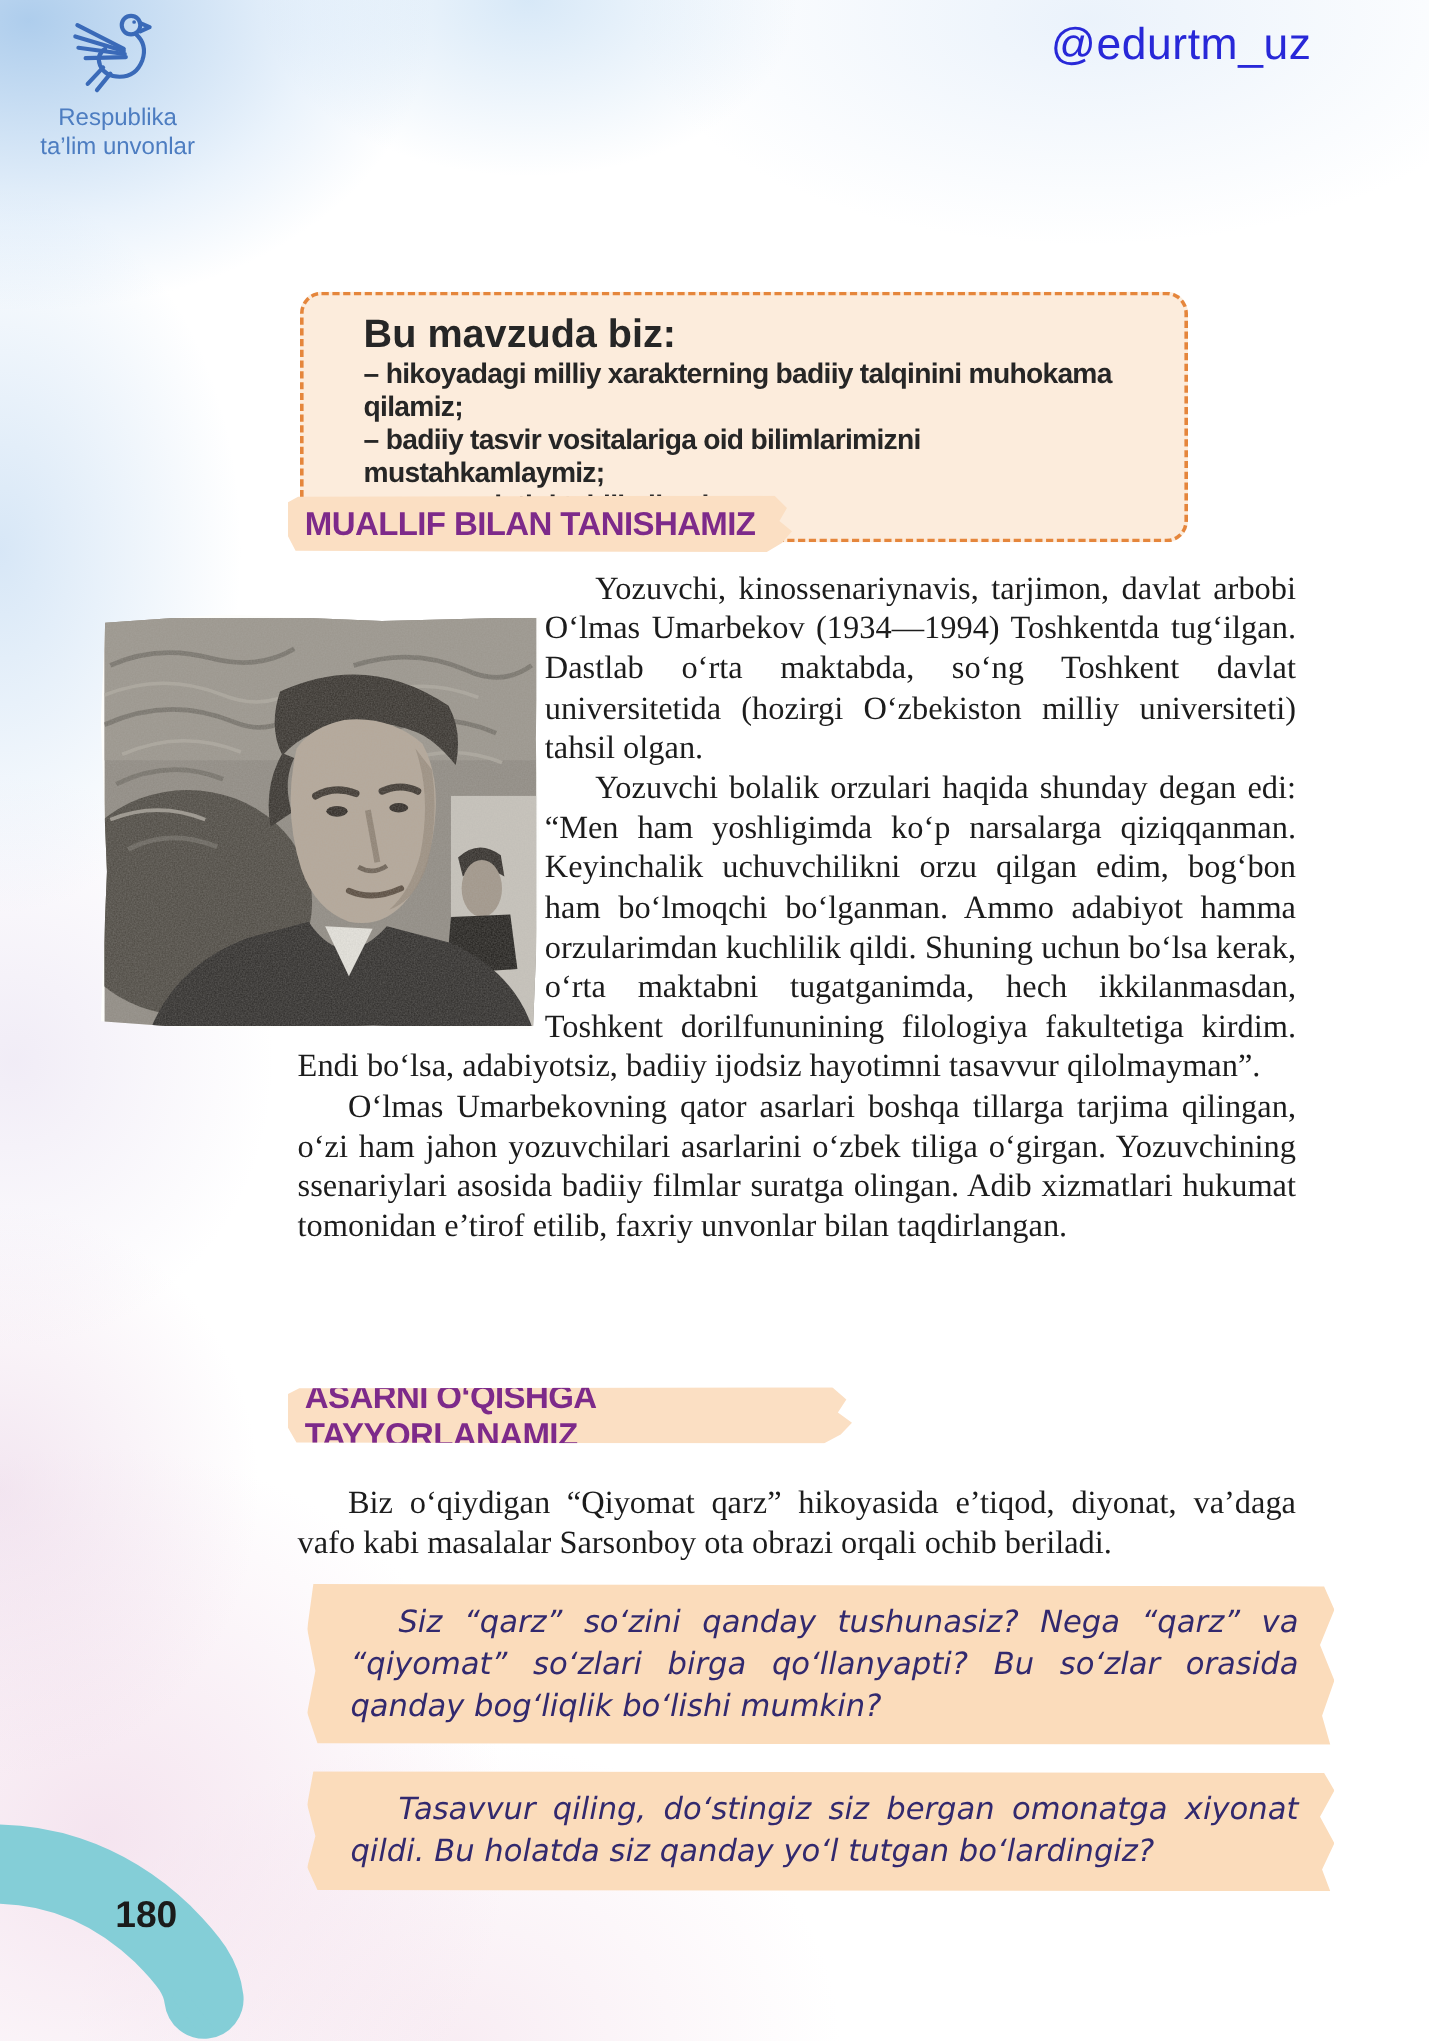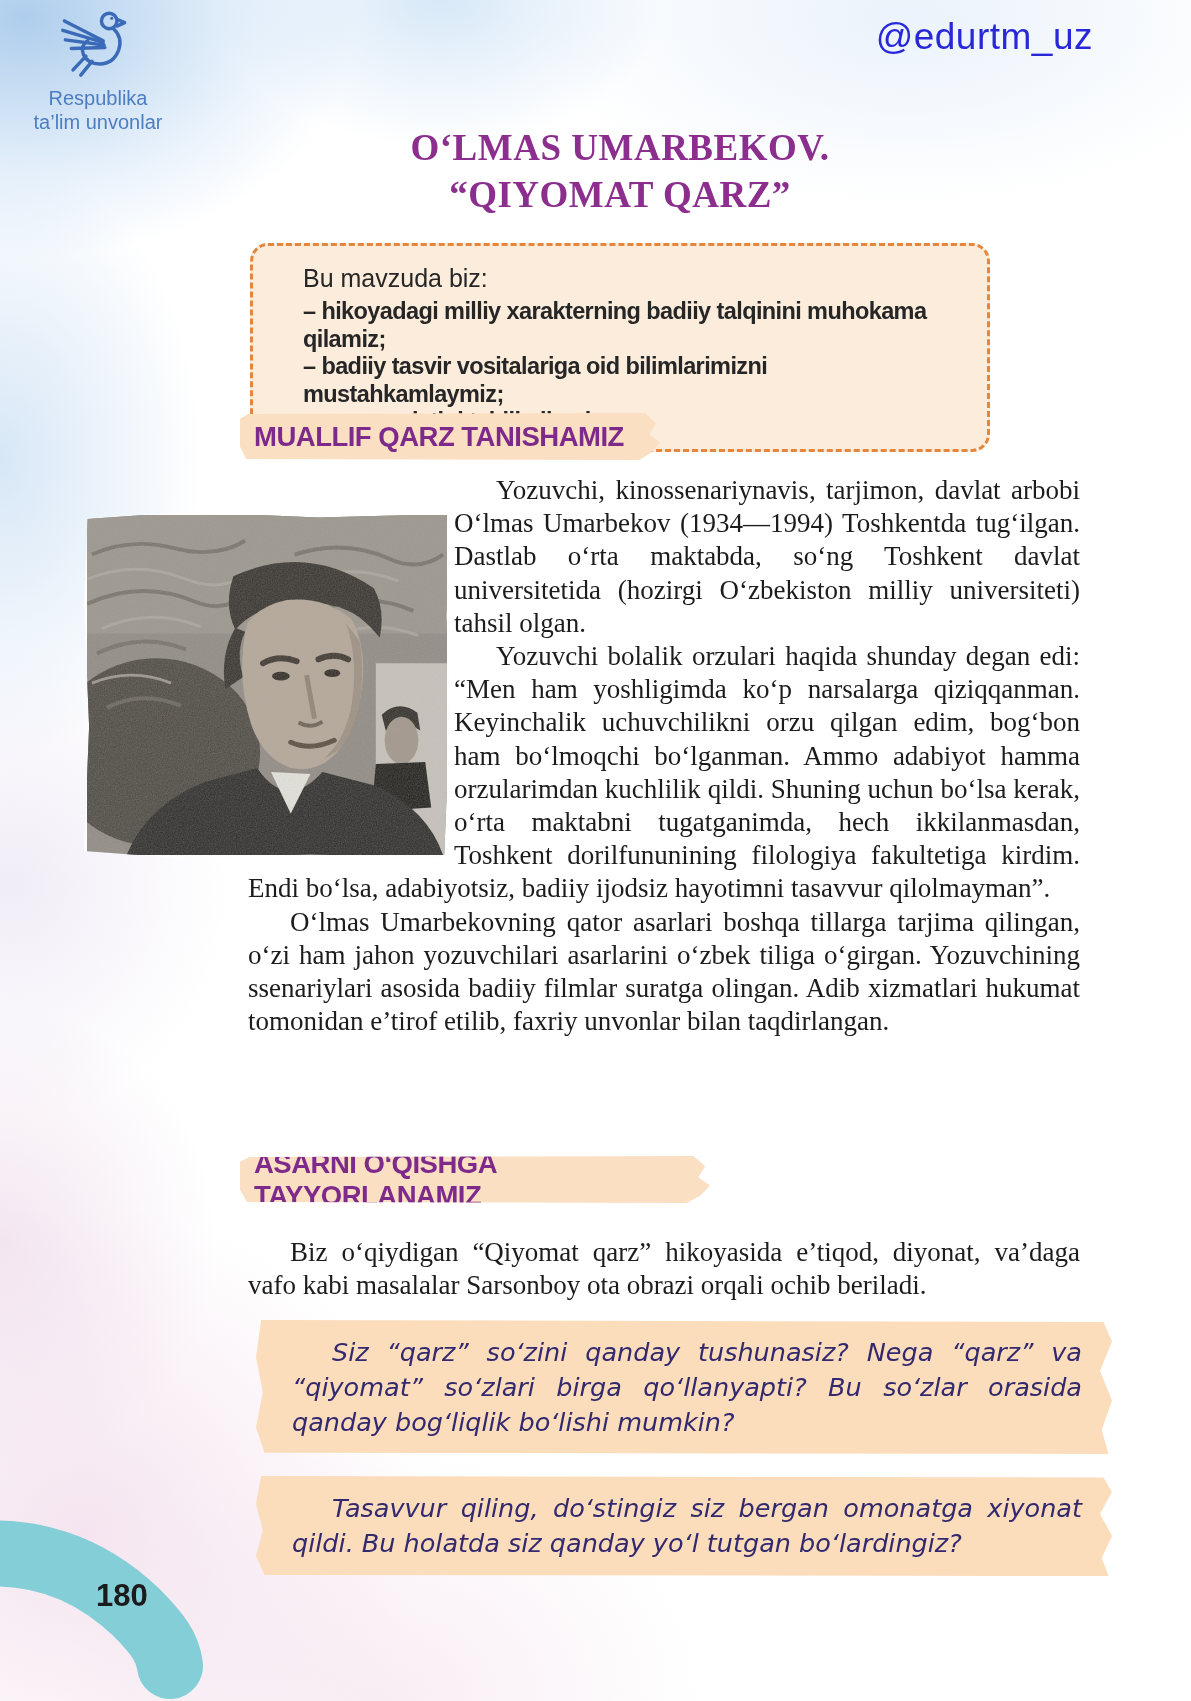--- a/index.html
+++ b/index.html
@@ -31,21 +31,21 @@
   .title{position:absolute;left:250px;top:124px;width:740px;text-align:center;
     color:var(--title-purple,#8b2e8e);font-weight:bold;font-size:37px;line-height:47px;
     letter-spacing:.5px;}
   .title span{display:block;}
 
   
   .intro-box{position:absolute;left:250px;top:243px;width:740px;box-sizing:border-box;
     border:3px dashed var(--dashed-border-orange,#e5863c);border-radius:18px;
     background:var(--intro-bg,#fcecdc);padding:17px 14px 13px 50px;
     font-family:"Liberation Sans","DejaVu Sans",sans-serif;color:#262626;}
-  .intro-heading{font-size:25px;font-weight:normal;line-height:30px;margin-bottom:5px;}
+  .intro-heading{font-size:33px;font-weight:bold;line-height:30px;margin-bottom:5px;}
   .intro-item{font-size:23.5px;font-weight:bold;letter-spacing:-.6px;line-height:27.5px;}
 
   
   .band{position:absolute;height:47px;background:var(--band-peach,#fbdfc3);
     display:flex;align-items:center;padding-left:14px;box-sizing:border-box;
     font-family:"Liberation Sans","DejaVu Sans",sans-serif;font-weight:bold;
     color:var(--header-purple,#7d2a8a);font-size:27.5px;letter-spacing:-.5px;
     clip-path:polygon(0 12%,2% 2%,96.5% 0,99% 22%,97.5% 45%,100% 63%,98% 84%,95% 100%,1.5% 98%,0 72%);}
   .band-author{left:240px;top:413px;width:420px;}
   .band-prepare{left:240px;top:1156px;width:470px;}
@@ -101,33 +101,29 @@
       <circle cx="66" cy="14" r="1.8" fill="#3a6ab8"></circle>
     </svg>
     <div class="logo-text">
       <div>Respublika</div>
       <div>ta’lim unvonlar</div>
     </div>
   </div>
 
   <div class="handle">@edurtm_uz</div>
 
-  <div class="title">
-    <span>OʻLMAS UMARBEKOV.</span>
-    <span>“QIYOMAT QARZ”</span>
-  </div>
 
   <div class="intro-box">
     <div class="intro-heading">Bu mavzuda biz:</div>
     <div class="intro-item">– hikoyadagi milliy xarakterning badiiy talqinini muhokama qilamiz;</div>
     <div class="intro-item">– badiiy tasvir vositalariga oid bilimlarimizni mustahkamlaymiz;</div>
     <div class="intro-item">– asar syujetini tahlil qilamiz.</div>
   </div>
 
-  <div class="band band-author">MUALLIF QARZ TANISHAMIZ</div>
+  <div class="band band-author">MUALLIF BILAN TANISHAMIZ</div>
 
   <div class="photo">
     <svg viewBox="0 0 364 344" preserveAspectRatio="none">
       <defs>
         <filter id="grain" x="0" y="0" width="100%" height="100%">
           <feTurbulence type="fractalNoise" baseFrequency="0.8" numOctaves="2" result="n"></feTurbulence>
           <feColorMatrix in="n" type="matrix" values="0 0 0 0 0.45  0 0 0 0 0.44  0 0 0 0 0.42  0 0 0 0.35 0"></feColorMatrix>
         </filter>
       </defs>
       <rect width="364" height="344" fill="#908b83"></rect>

